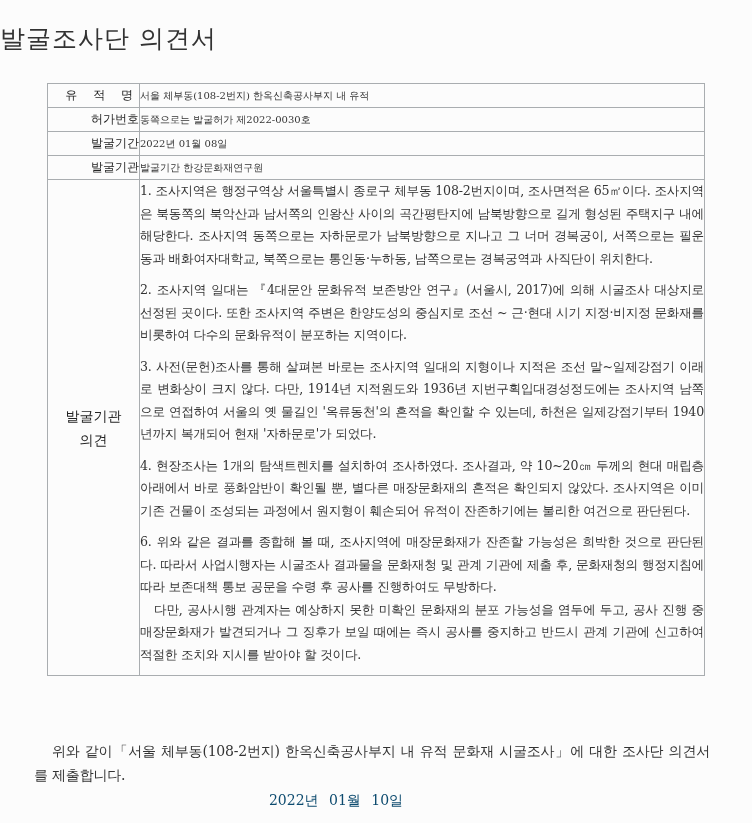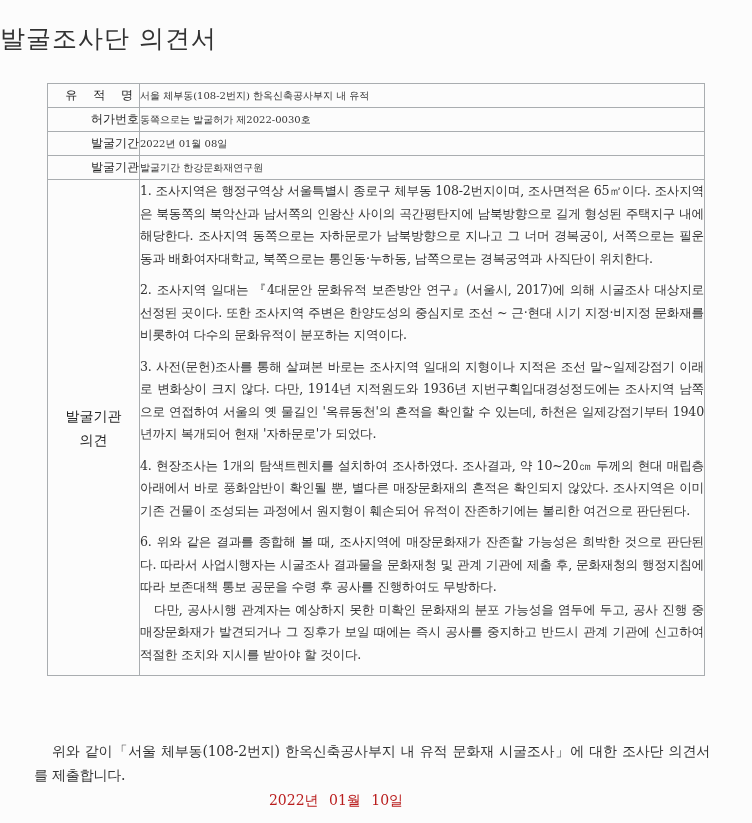--- a/index.html
+++ b/index.html
@@ -30,21 +30,21 @@
   }
   td.body p { margin: 0 0 9px 0; }
   td.body p.indent { text-indent: 14px; margin-top: -9px; }
   .closing {
     position: absolute; top: 739px; left: 34px; width: 676px;
     font-family: "DejaVu Serif", "Liberation Serif", serif; font-size: 14px;
     line-height: 24px; color: #333; text-indent: 18px; text-align: justify; letter-spacing: -0.2px;
   }
   .date {
     position: absolute; top: 792px; left: 0; width: 672px; text-align: center;
-    font-family: "DejaVu Serif", "Liberation Serif", serif; font-size: 14px; color: #b91c1c; word-spacing: 6px;
+    font-family: "DejaVu Serif", "Liberation Serif", serif; font-size: 14px; color: #0c4a6e; word-spacing: 6px;
   }
 </style>
 </head>
 <body>
 
 <div class="title">발굴조사단 의견서</div>
 
 <table class="form">
   <tbody>
       <tr>

